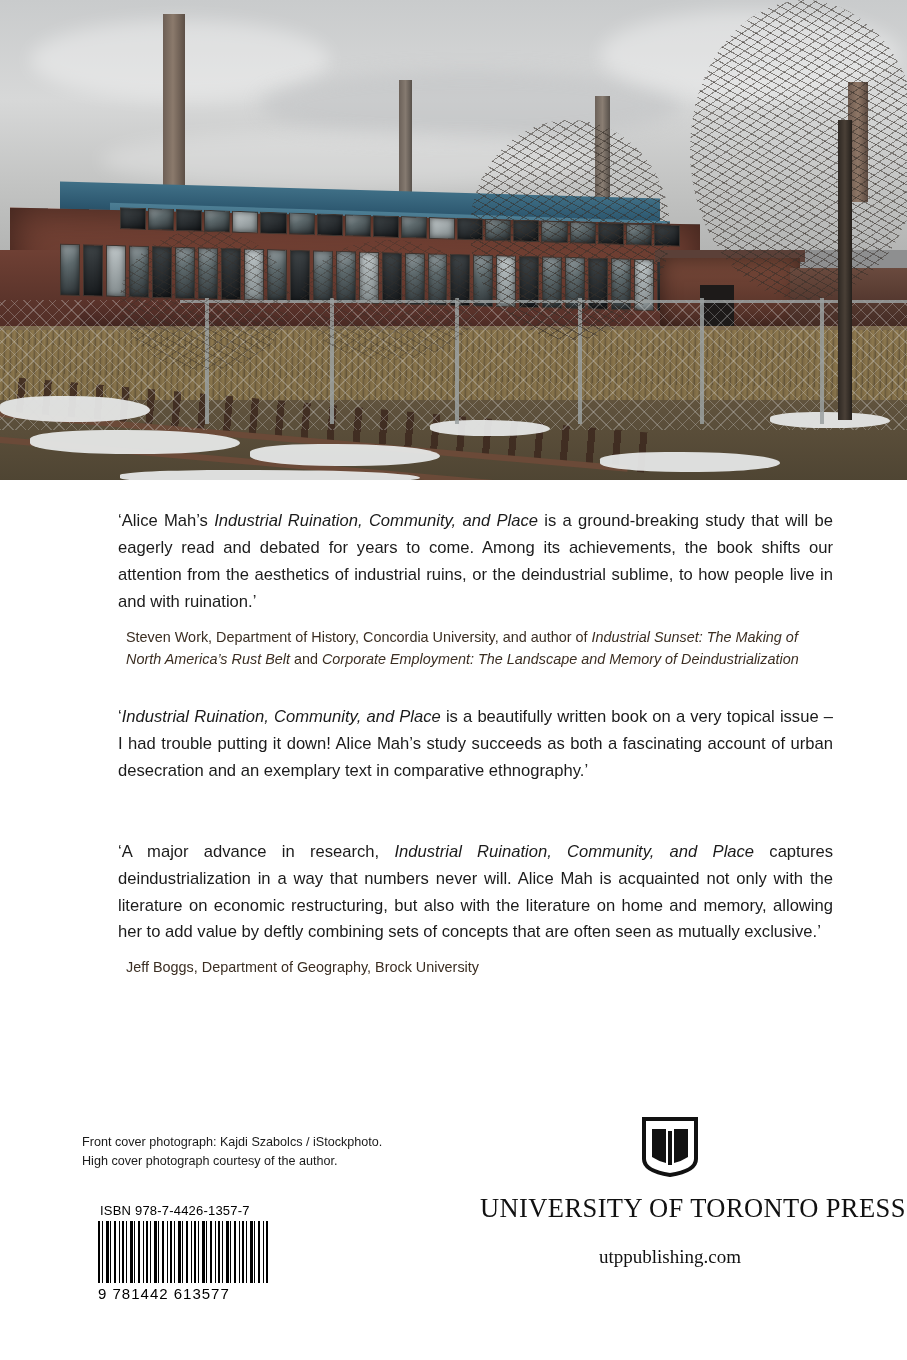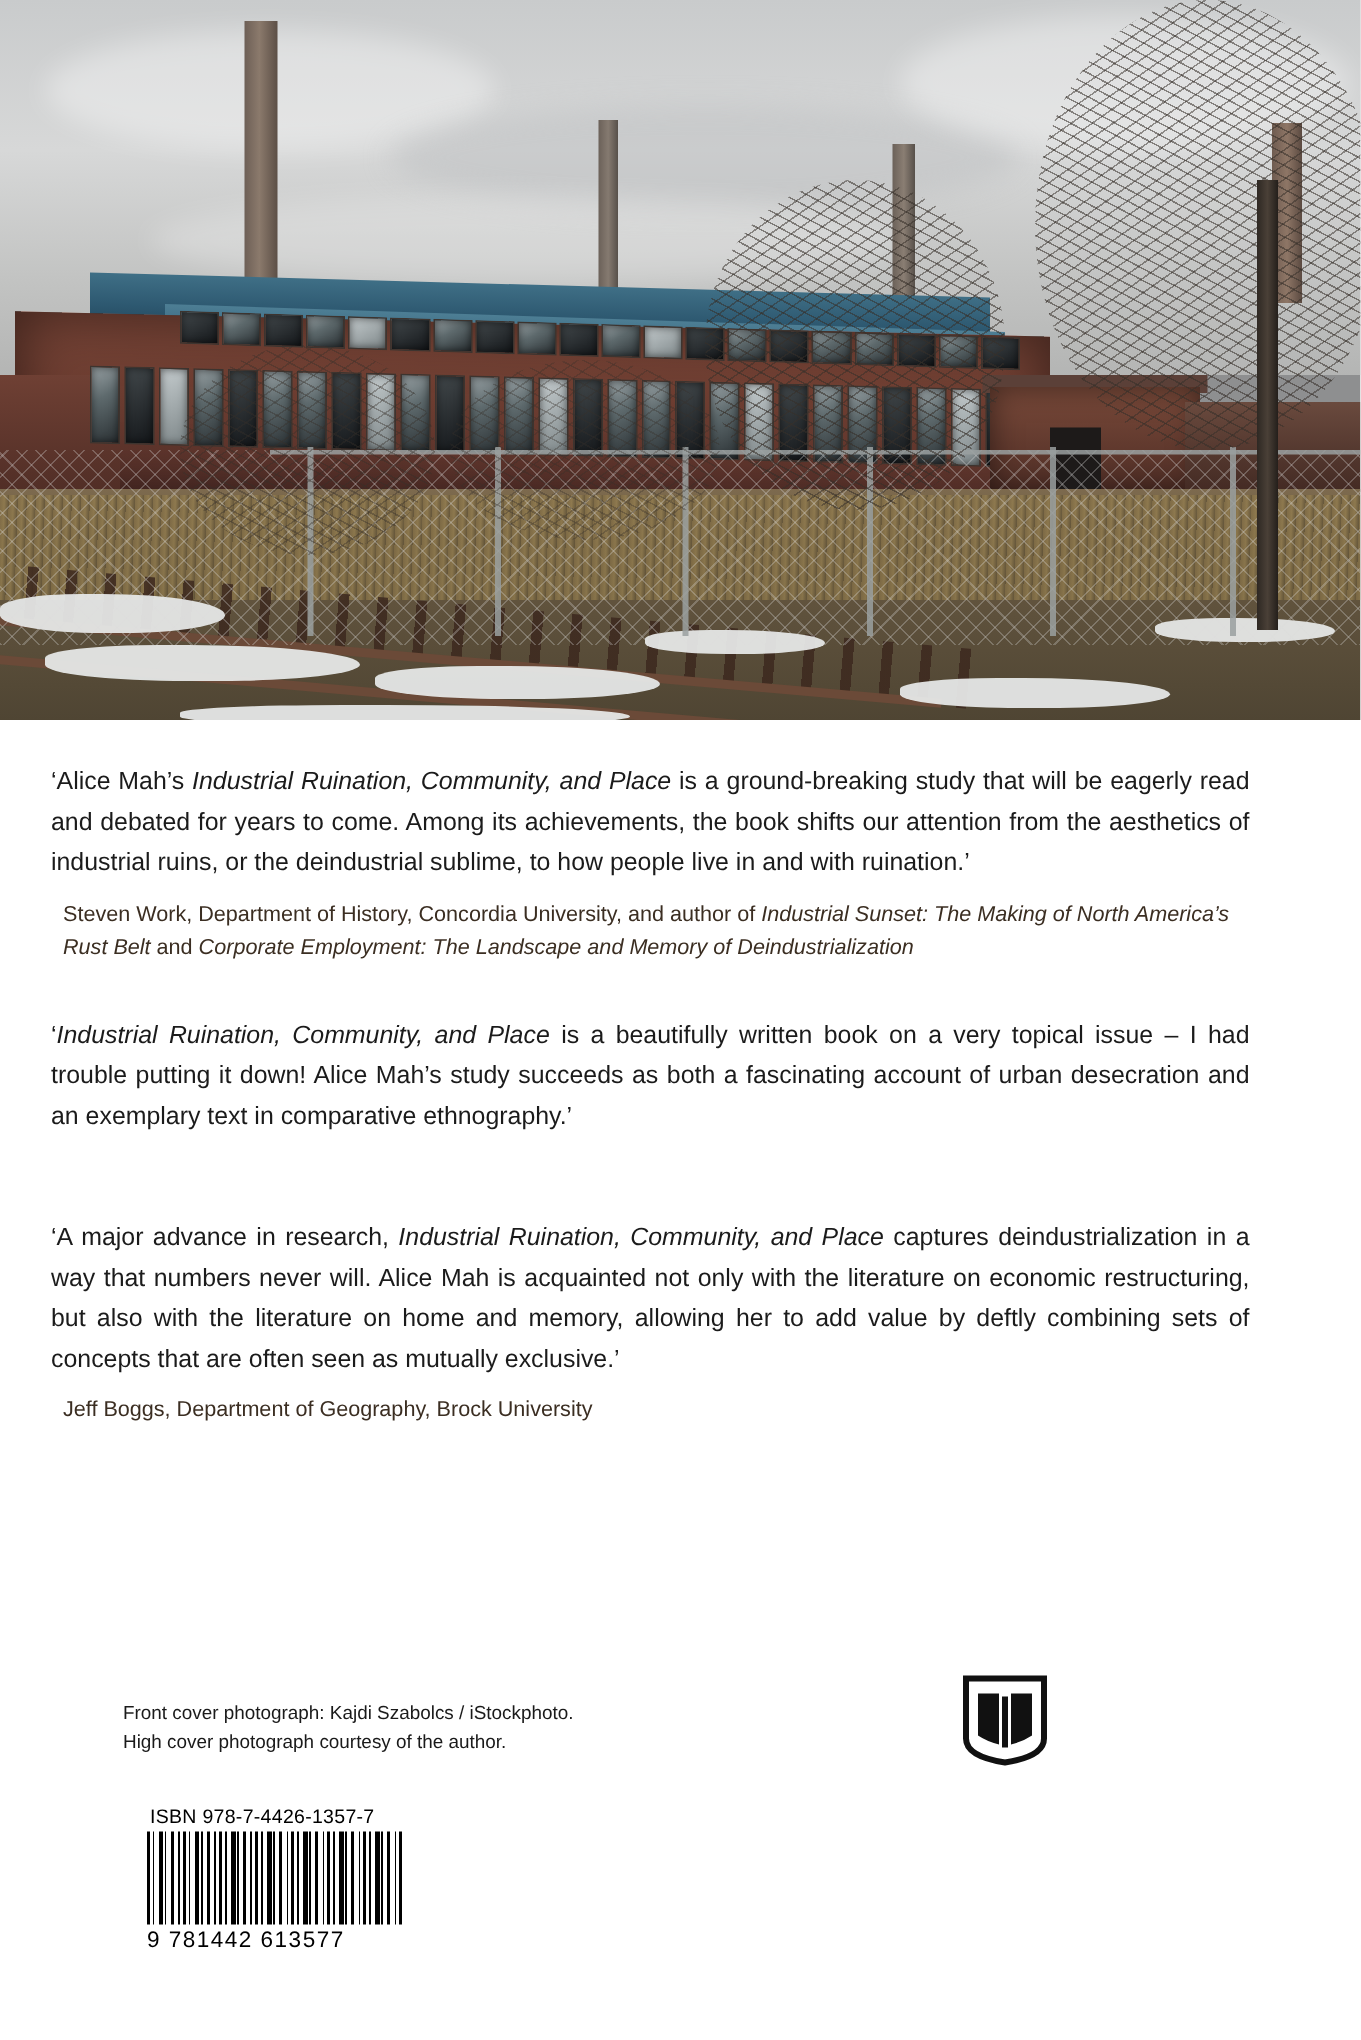--- a/index.html
+++ b/index.html
@@ -226,21 +226,21 @@
   .tc-left { left: 120px; top: 230px; width: 170px; height: 140px; opacity: 0.7; }
   .tc-far { left: 300px; top: 240px; width: 180px; height: 120px; opacity: 0.6; }
 
   
   .content {
     position: absolute;
     left: 0; top: 480px;
     width: 907px;
     height: 880px;
     box-sizing: border-box;
-    padding: 28px 74px 0 34px;
+    padding: 28px 74px 0 118px;
   }
   .quote {
     font-size: 16.6px;
     line-height: 1.62;
     text-align: justify;
     color: #1b1b1b;
     margin: 0 0 10px 0;
   }
   .quote em { font-style: italic; }
   .attrib {
@@ -472,15 +472,17 @@
 
   <div class="publisher">
     <div class="logo">
       <svg viewBox="0 0 64 64" width="64" height="64" aria-hidden="true">
         <path d="M6 4 H58 V44 Q58 56 32 60 Q6 56 6 44 Z" fill="none" stroke="#111" stroke-width="4"></path>
         <path d="M32 16 V50" fill="none" stroke="#111" stroke-width="4"></path>
         <path d="M14 14 H28 V48 Q20 46 14 42 Z" fill="#111"></path>
         <path d="M50 14 H36 V48 Q44 46 50 42 Z" fill="#111"></path>
       </svg>
     </div>
+    <div class="press-name">UNIVERSITY OF TORONTO PRESS</div>
+    <div class="press-url">utppublishing.com</div>
   </div>
 
 </div>
 
 </body></html>

